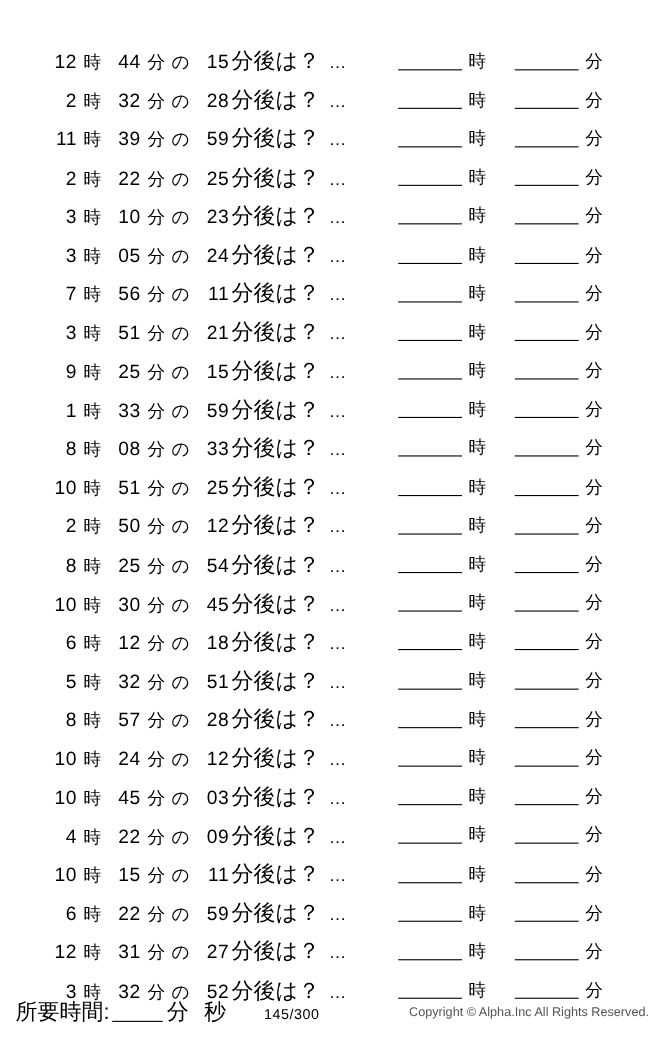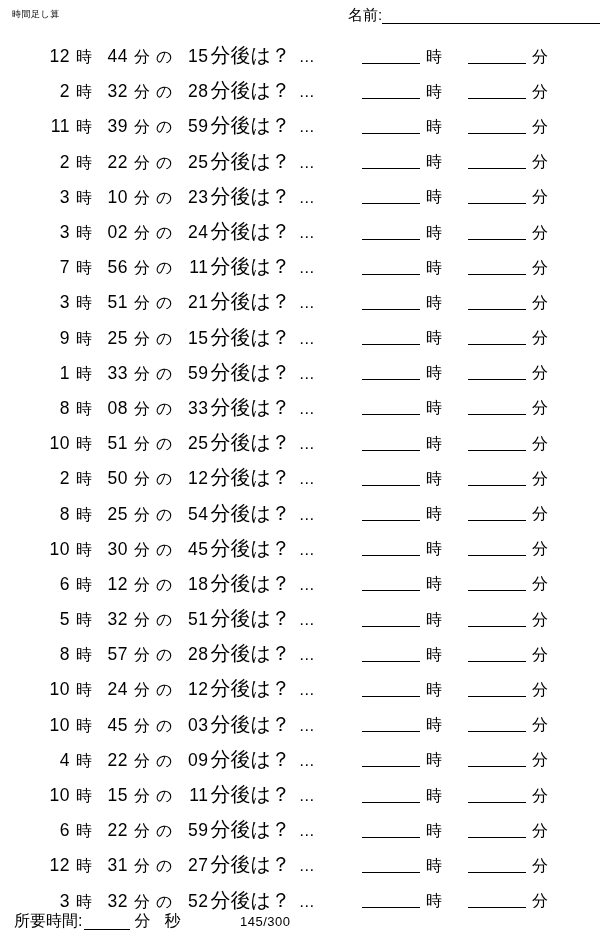--- a/index.html
+++ b/index.html
@@ -122,24 +122,23 @@
     position: absolute;
     left: 0;
     bottom: 8px;
     width: 600px;
     height: 30px;
   }
   .time-taken {
     position: absolute;
     left: 14px;
     top: 0;
-    font-size: 16px;
+    font-size: 20px;
     white-space: nowrap;
     display: flex;
-    align-items: flex-end;
   }
   .time-taken .tlabel { line-height: 19px; }
   .tblank {
     display: inline-block;
     width: 46px;
     border-bottom: 1px solid #000;
     height: 17px;
     margin: 0 2px;
   }
   .tunit { line-height: 19px; padding-left: 2px; }
@@ -158,27 +157,20 @@
     font-size: 11.5px;
     color: #555555;
     white-space: nowrap;
   }
 </style>
 </head>
 <body>
 
 <div class="sheet">
 
-  <div class="header">
-    <div class="worksheet-title">時間足し算</div>
-    <div class="name-block">
-      <span class="name-label">名前:</span>
-      <span class="name-line"></span>
-    </div>
-  </div>
 
   <div class="rows" id="rows">
       <div class="row">
         <div class="q">
           <span class="num w2">12</span>
           <span class="unit">時</span>
           <span class="num w2">44</span>
           <span class="unit">分</span>
           <span class="kanji-no">の</span>
           <span class="num w2">15</span>
@@ -261,21 +253,21 @@
           <span class="blank"></span>
           <span class="ans-unit">時</span>
           <span class="blank"></span>
           <span class="ans-unit">分</span>
         </div>
       </div>
       <div class="row">
         <div class="q">
           <span class="num w2">3</span>
           <span class="unit">時</span>
-          <span class="num w2">02</span>
+          <span class="num w2">05</span>
           <span class="unit">分</span>
           <span class="kanji-no">の</span>
           <span class="num w2">24</span>
           <span class="tail">分後は？</span>
           <span class="dots">…</span>
         </div>
         <div class="ans">
           <span class="blank"></span>
           <span class="ans-unit">時</span>
           <span class="blank"></span>
@@ -627,15 +619,16 @@
     </div>
 
   <div class="footer">
     <div class="time-taken">
       <span class="tlabel">所要時間:</span>
       <span class="tblank"></span>
       <span class="tunit">分</span>
       <span class="tunit2">秒</span>
     </div>
     <div class="page-count">145/300</div>
+    <div class="copyright">Copyright ©  Alpha.Inc All Rights Reserved.</div>
   </div>
 
 </div>
 
 </body></html>

